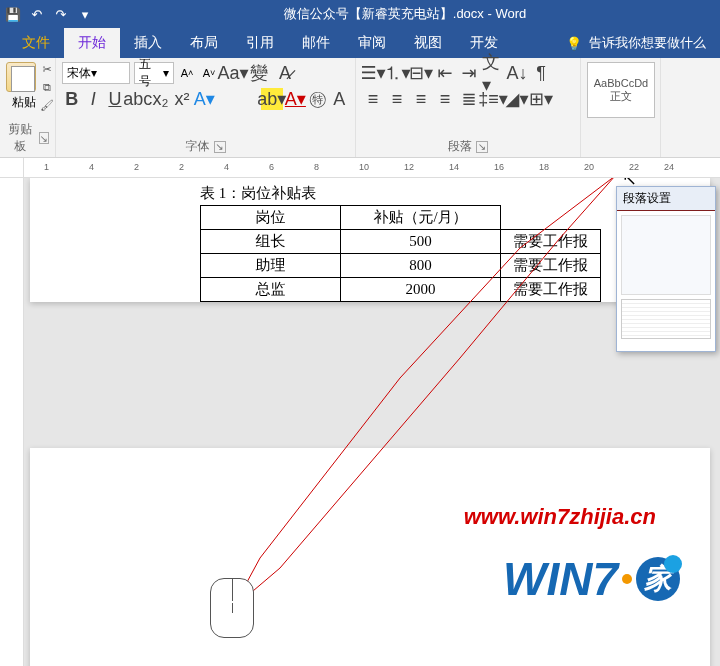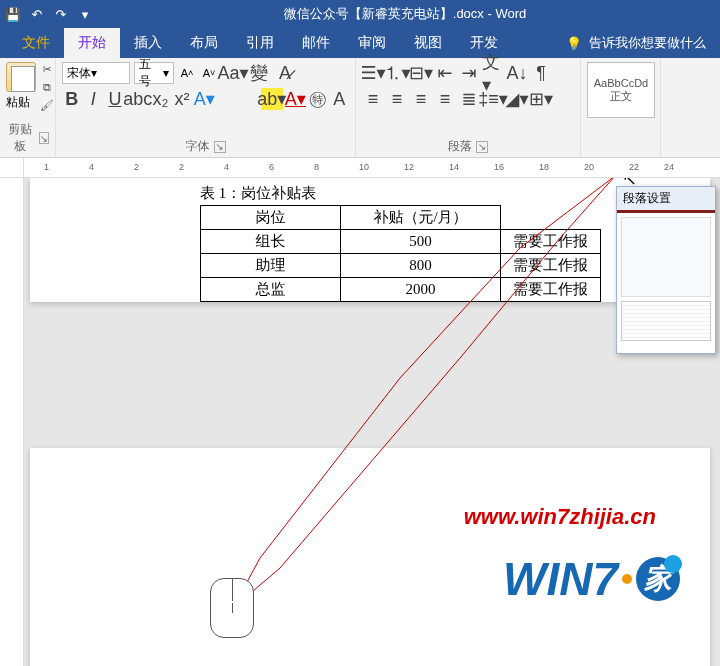--- a/index.html
+++ b/index.html
@@ -20,21 +20,21 @@
 .lightbulb { display: inline-block; }
 
 
 .ribbon { background: #f3f3f3; border-bottom: 1px solid #d4d4d4; height: 100px; display: flex; }
 .ribbon-group { border-right: 1px solid #e1e1e1; padding: 4px 6px 2px; display: flex; flex-direction: column; }
 .ribbon-group-label { text-align: center; font-size: 12px; color: #666; margin-top: auto; padding-top: 2px; display: flex; align-items: center; justify-content: center; }
 .group-clipboard { width: 56px; }
 .group-font { width: 300px; }
 .group-para { width: 225px; }
 .group-styles { width: 80px; }
-.paste-btn { display: flex; flex-direction: column; align-items: flex-start; gap: 2px; }
+.paste-btn { display: flex; flex-direction: column; align-items: flex-end; gap: 2px; }
 .paste-icon { width: 30px; height: 30px; background: linear-gradient(#f9e9c8,#f4d788); border: 1px solid #c9a961; border-radius: 3px; position: relative; }
 .paste-icon::after { content:""; position:absolute; top:3px; left:4px; width:22px; height:24px; background:#fff; border:1px solid #999; }
 .mini-col { display:flex; flex-direction:column; gap:4px; margin-left:4px; }
 .mini-icon { width:14px; height:14px; font-size:11px; color:#555; cursor:pointer; display:flex; align-items:center; justify-content:center; }
 
 .font-row { display:flex; gap:4px; align-items:center; margin-bottom:4px; }
 .font-combo { border:1px solid #c0c0c0; background:#fff; height:22px; padding:2px 4px; font-size:12px; display:flex; align-items:center; }
 .font-name { width:68px; }
 .font-size { width:40px; }
 .fs-btn { width:18px; height:20px; border:1px solid transparent; font-size:11px; display:flex; align-items:center; justify-content:center; cursor:pointer; }
@@ -62,21 +62,21 @@
 .data-table td, .data-table th { border:1.5px solid #000; padding:2px 8px; text-align:center; }
 .data-table th { font-weight:normal; }
 .col1 { width:140px; }
 .col2 { width:160px; }
 .col3 { width:100px; }
 
 .page2 { position:absolute; left:30px; top:270px; width:680px; height:300px; background:#fff; box-shadow:0 2px 6px rgba(0,0,0,.2); }
 
 
 .popup { position:absolute; right:4px; top:8px; width:100px; background:#fff; border:1px solid #9fb4d4; box-shadow:2px 2px 6px rgba(0,0,0,.3); }
-.popup-title { background:#e8eef7; padding:3px 6px; font-size:12px; border-bottom:3px solid #7f1d1d; display:flex; justify-content:space-between; }
+.popup-title { background:#e8eef7; padding:3px 6px; font-size:12px; border-bottom:1px solid #7f1d1d; display:flex; justify-content:space-between; }
 .popup-body { height:140px; padding:4px; font-size:9px; color:#888; }
 .popup-preview { border:1px solid #ccc; height:40px; margin-top:4px; background:repeating-linear-gradient(#fff,#fff 3px,#eee 3px,#eee 4px); }
 
 
 .watermark-url { position:absolute; right:64px; top:326px; color:#d40000; font-weight:bold; font-style:italic; font-size:22px; font-family:Arial; }
 .watermark-logo { position:absolute; right:40px; top:354px; font-family:Arial; font-weight:900; font-style:italic; font-size:46px; color:#1668b3; display:flex; align-items:center;margin-top:20px; }
 .logo-dot { width:10px; height:10px; background:#f39800; border-radius:50%; margin:0 4px; }
 .logo-circle { width:44px; height:44px; border-radius:50%; background:#1668b3; color:#fff; display:flex; align-items:center; justify-content:center; font-size:28px; position:relative; }
 .logo-circle::before { content:""; position:absolute; right:-2px; top:-2px; width:18px; height:18px; border-radius:50%; background:#1ba1e2; }
 

